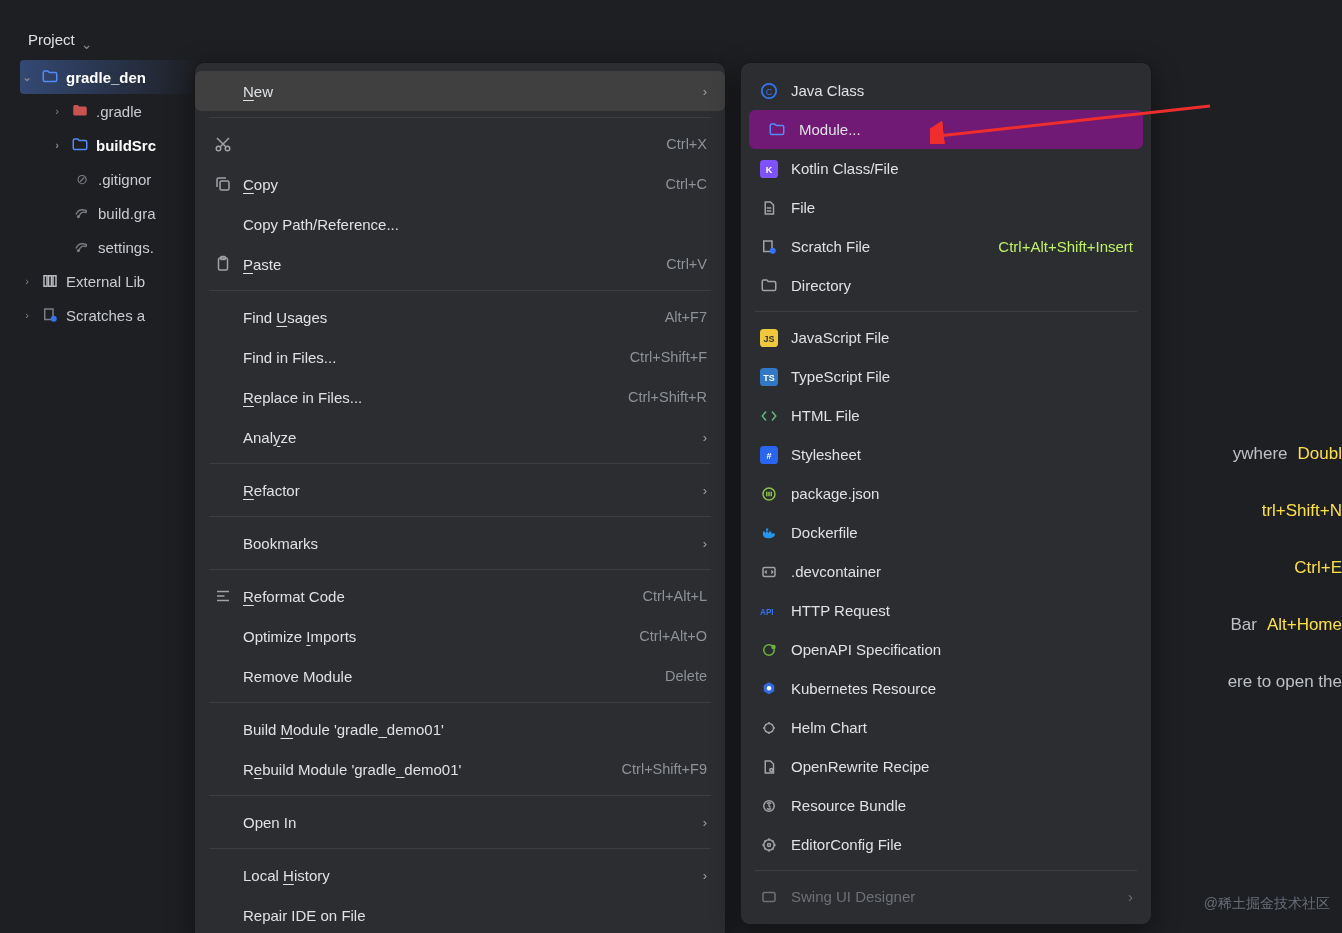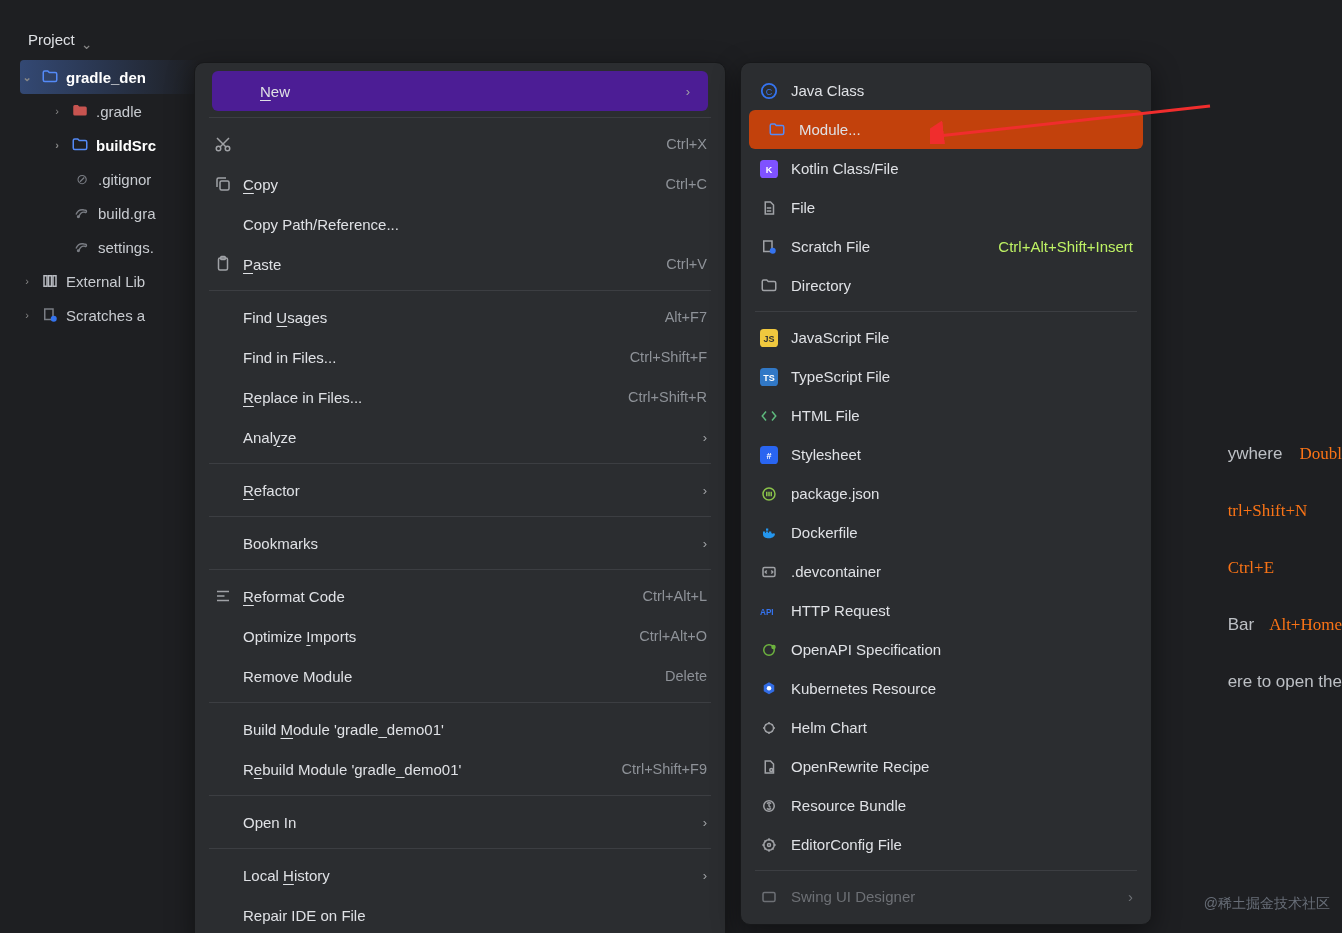--- a/index.html
+++ b/index.html
@@ -64,23 +64,23 @@
 .mitem {
   display: flex;
   align-items: center;
   height: 40px;
   padding: 0 18px;
   gap: 10px;
   color: #dfe1e5;
   position: relative;
 }
 .mitem.highlight {
-  background: #4c1d95;
+  background: #404040;
   border-radius: 6px;
-  margin: 0 17px;
+  margin: 0 0;
 }
 .mitem .mic { width: 20px; display: flex; justify-content: center; color: #a0a2a6; }
 .mitem .lbl { flex: 1; }
 .mitem .lbl .ul { text-decoration: underline; text-underline-offset: 3px; }
 .mitem .sc { color: #8e9298; font-size: 14.5px; }
 .mitem .arr { color: #a0a2a6; font-size: 13px; }
 .sep { height: 1px; background: #3c3e42; margin: 6px 14px; }
 .submenu {
   position: absolute;
   left: 740px;
@@ -94,38 +94,38 @@
 }
 .sitem {
   display: flex;
   align-items: center;
   height: 39px;
   padding: 0 18px;
   gap: 12px;
   color: #dfe1e5;
 }
 .sitem.highlight {
-  background: #c2410c;
+  background: #701a75;
   border-radius: 6px;
   margin: 0 8px;
 }
 .sitem .sic { width: 20px; height: 20px; display: flex; align-items: center; justify-content: center; font-size: 13px; }
 .sitem .slbl { flex: 1; }
 .sitem .ssc { color: #bef264; font-size: 15px; }
 .sitem.dim { color: #6d7075; }
 .hints {
   position: absolute;
   right: 0;
   top: 425px;
   color: #838791;
   font-size: 17px;
 }
-.hints .row { height: 57px; display: flex; align-items: center; gap: 10px; justify-content: space-between; white-space: nowrap; }
+.hints .row { height: 57px; display: flex; align-items: center; gap: 10px; justify-content: flex-end; white-space: nowrap; }
 .hints .txt { color: #bdc0c5; }
-.hints .key { color: #f97316; font-family: Liberation Serif, serif; }
+.hints .key { color: #fde047; }
 .arrow-annot {
   position: absolute;
   left: 930px;
   top: 96px;
   width: 284px;
   height: 48px;
   pointer-events: none;
 }
 .watermark {
   position: absolute;

